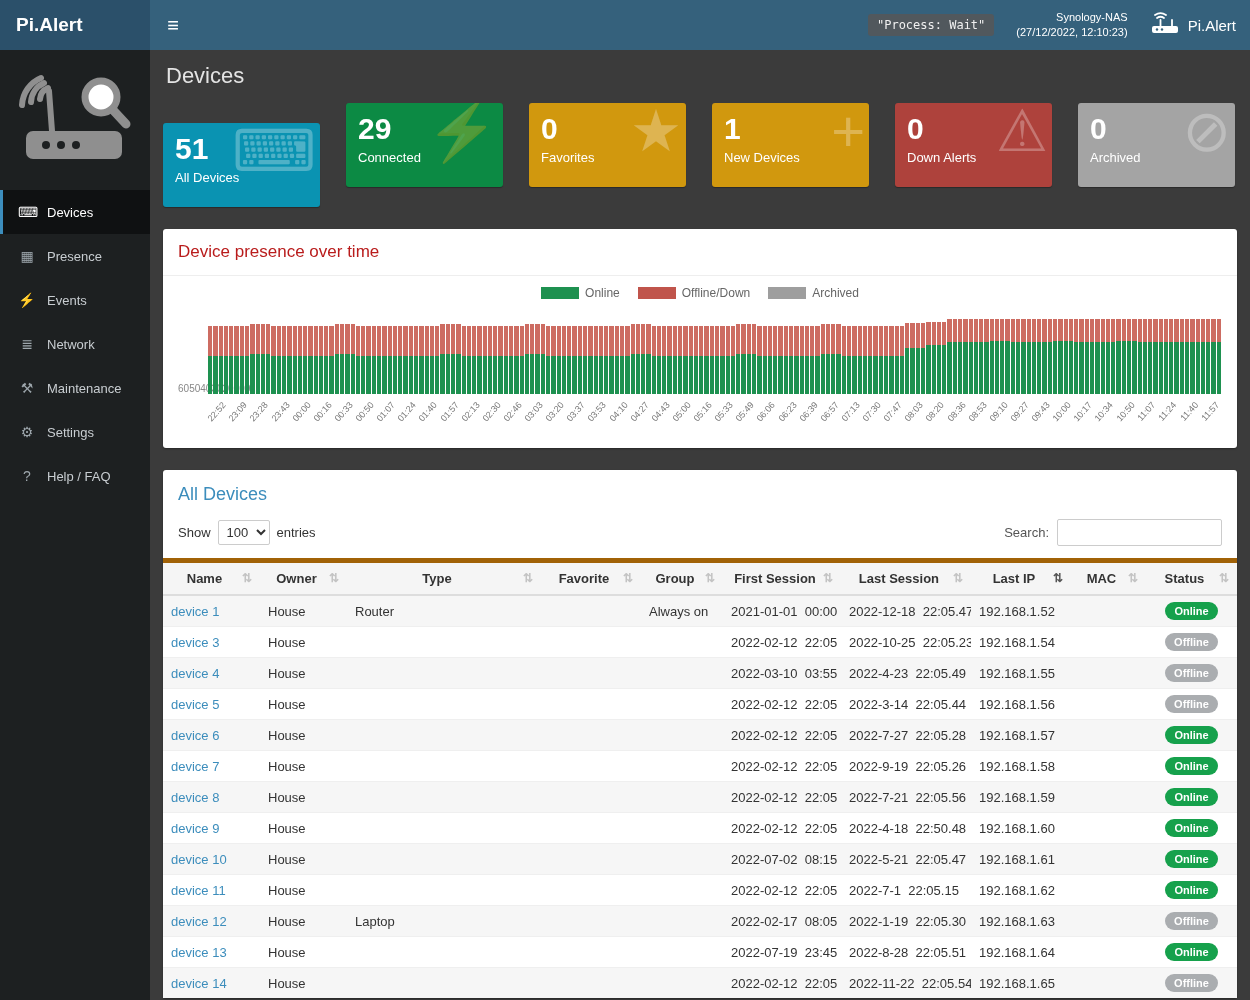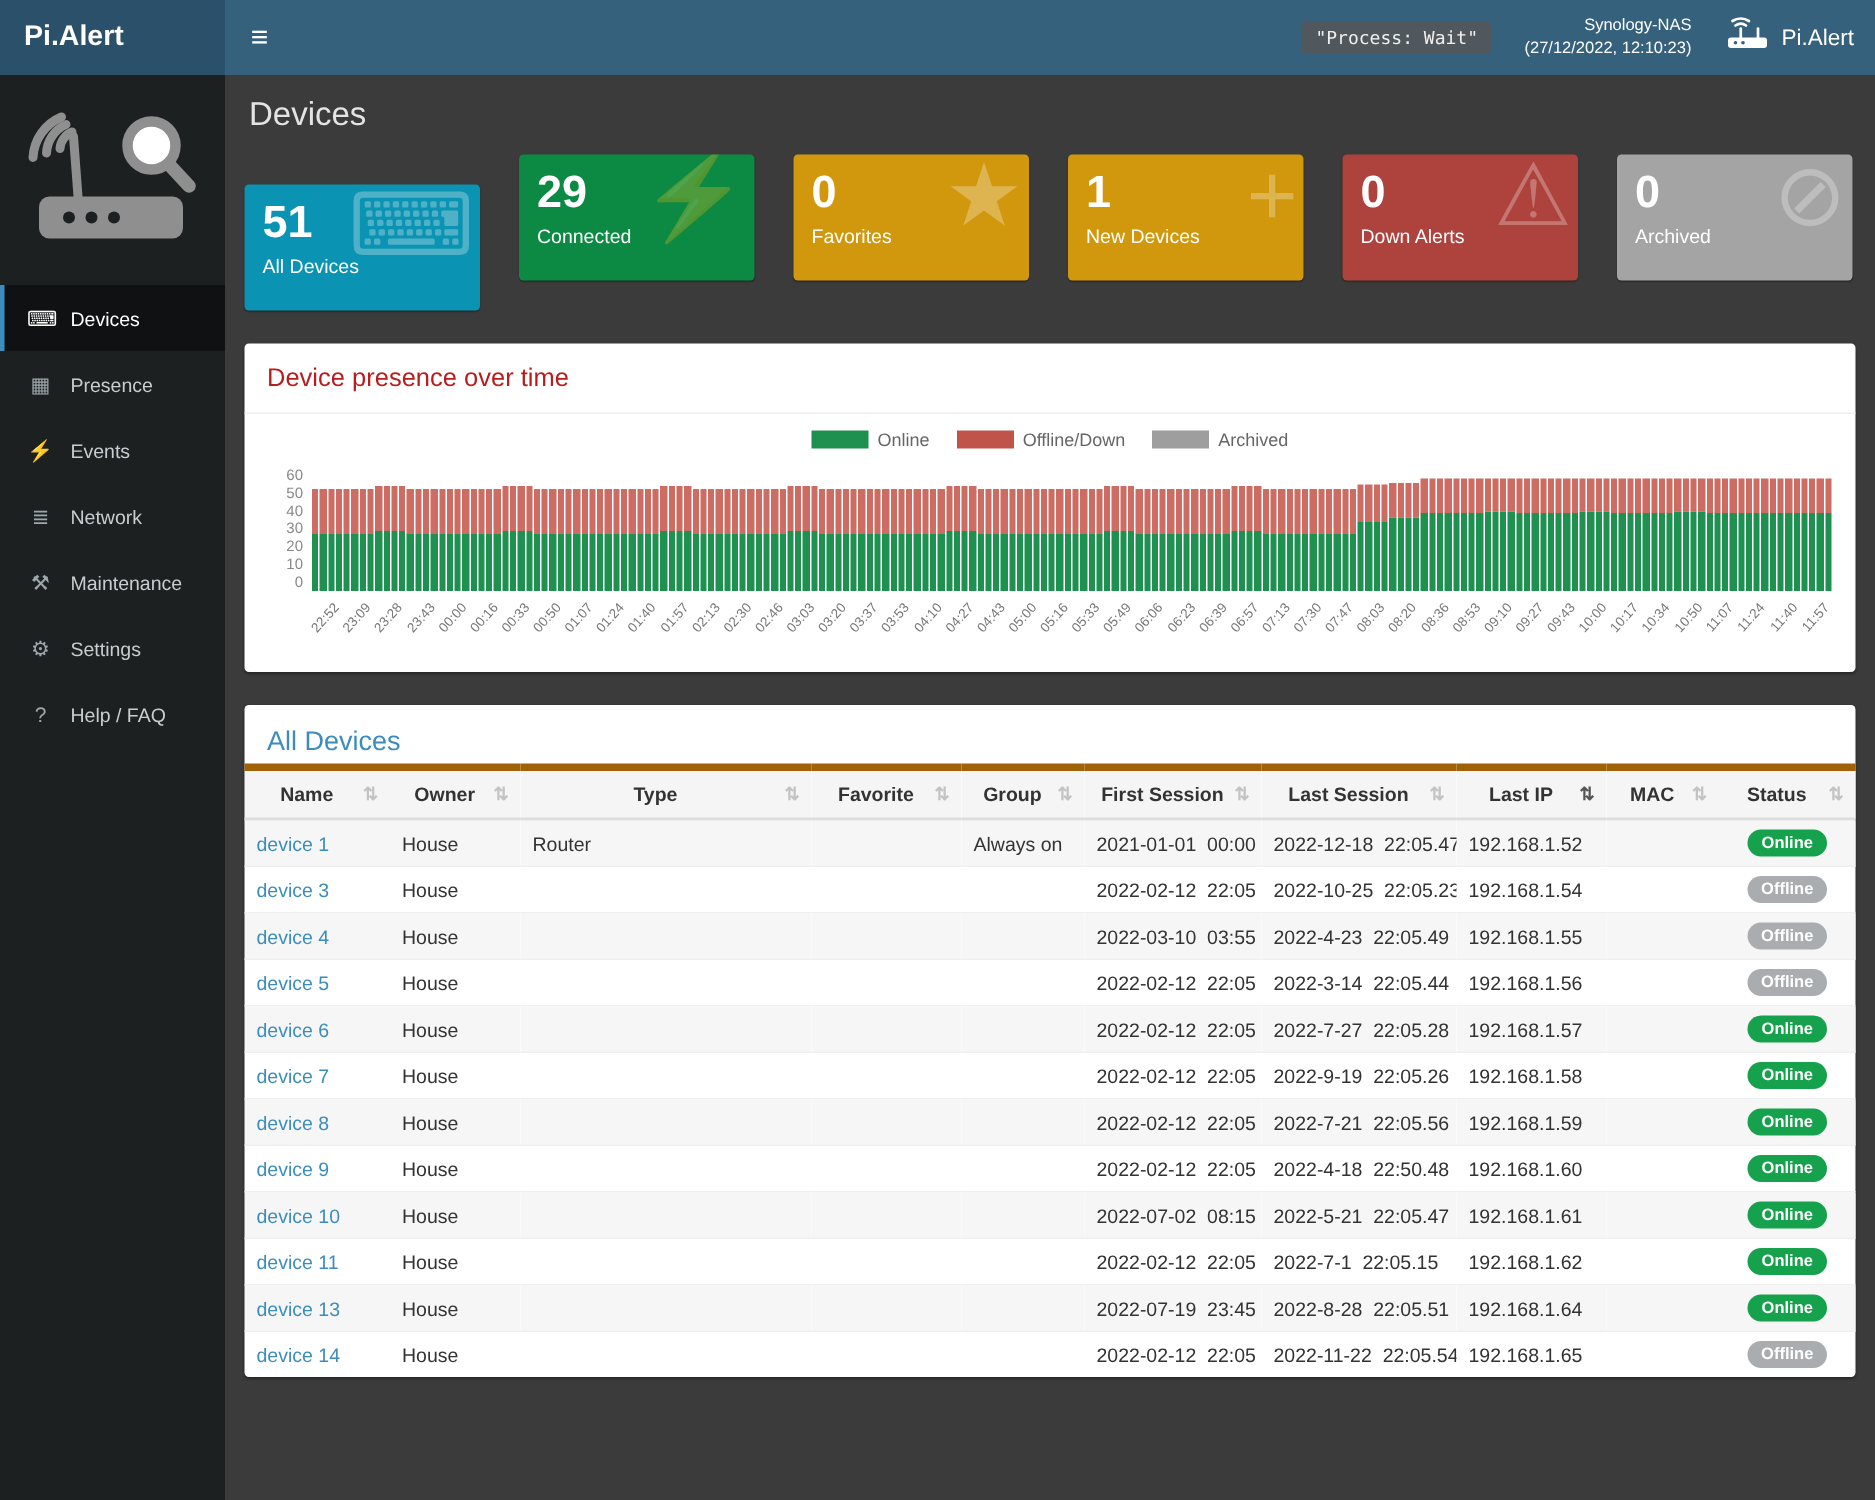--- a/index.html
+++ b/index.html
@@ -36,21 +36,21 @@
 
   .panel { background:#fff; border-radius:3px; margin-bottom:22px; box-shadow:0 1px 2px rgba(0,0,0,.35); }
   .panel-header { padding:13px 15px; border-bottom:1px solid #eee; font-size:17px; color:#b91c1c; }
   .panel-body { padding:8px 15px 12px; }
 
   
   .legend { display:flex; justify-content:center; gap:18px; font-size:12px; color:#666; margin:2px 0 12px; }
   .legend-item { display:flex; align-items:center; gap:6px; }
   .legend-swatch { width:38px; height:12px; display:inline-block; }
   .chart-wrap { display:flex; }
-  .y-axis { width:30px; height:82px; display:flex; flex-direction:column; justify-content:space-between; align-items:flex-end; padding-right:6px; font-size:10px; color:#888; }
+  .y-axis { width:30px; height:82px; display:flex; flex-direction:row; justify-content:space-between; align-items:flex-end; padding-right:6px; font-size:10px; color:#888; }
   .bars { flex:1; height:82px; display:flex; align-items:flex-end; gap:1px; }
   .bar { flex:1; height:100%; display:flex; flex-direction:column; justify-content:flex-end; }
   .bar .seg { width:100%; }
   .x-labels { display:flex; margin-left:30px; height:38px; margin-top:4px; }
   .x-label { flex:1; position:relative; }
   .x-label span { position:absolute; right:40%; top:2px; transform:rotate(-48deg); transform-origin:100% 0; font-size:9px; color:#777; white-space:nowrap; }
 
   
   .panel-title { color:#3c8dbc; font-size:18px; padding:14px 15px 4px; }
   .table-controls { display:flex; align-items:center; padding:10px 15px 12px; font-size:13px; color:#333; }
@@ -1129,20 +1129,31 @@
           </div>
           <div class="x-label">
             <span>11:57</span>
           </div>
         </div>
     </div>
   </div>
 
   <div class="panel">
     <div class="panel-title">All Devices</div>
+    <div class="table-controls">
+      <span>Show</span>
+      <select class="show-select">
+        <option>100</option>
+      </select>
+      <span>entries</span>
+      <div class="search-area">
+        <span>Search:</span>
+        <input type="text" class="search-input" style="">
+      </div>
+    </div>
     <table>
       <colgroup>
         <col style="width:97px">
           <col style="width:87px">
           <col style="width:194px">
           <col style="width:100px">
           <col style="width:82px">
         <col style="width:118px">
           <col style="width:130px">
           <col style="width:100px">
@@ -1278,20 +1289,32 @@
             <td></td>
             <td></td>
             <td></td>
             <td class="pre">2022-02-12  22:05</td>
             <td class="pre">2022-7-1  22:05.15</td>
             <td>192.168.1.62</td>
             <td></td>
             <td class="status-cell"><span class="badge online">Online</span></td>
           </tr>
           <tr>
+            <td><a class="name-link" href="#">device 12</a></td>
+            <td>House</td>
+            <td>Laptop</td>
+            <td></td>
+            <td></td>
+            <td class="pre">2022-02-17  08:05</td>
+            <td class="pre">2022-1-19  22:05.30</td>
+            <td>192.168.1.63</td>
+            <td></td>
+            <td class="status-cell"><span class="badge offline">Offline</span></td>
+          </tr>
+          <tr>
             <td><a class="name-link" href="#">device 13</a></td>
             <td>House</td>
             <td></td>
             <td></td>
             <td></td>
             <td class="pre">2022-07-19  23:45</td>
             <td class="pre">2022-8-28  22:05.51</td>
             <td>192.168.1.64</td>
             <td></td>
             <td class="status-cell"><span class="badge online">Online</span></td>

